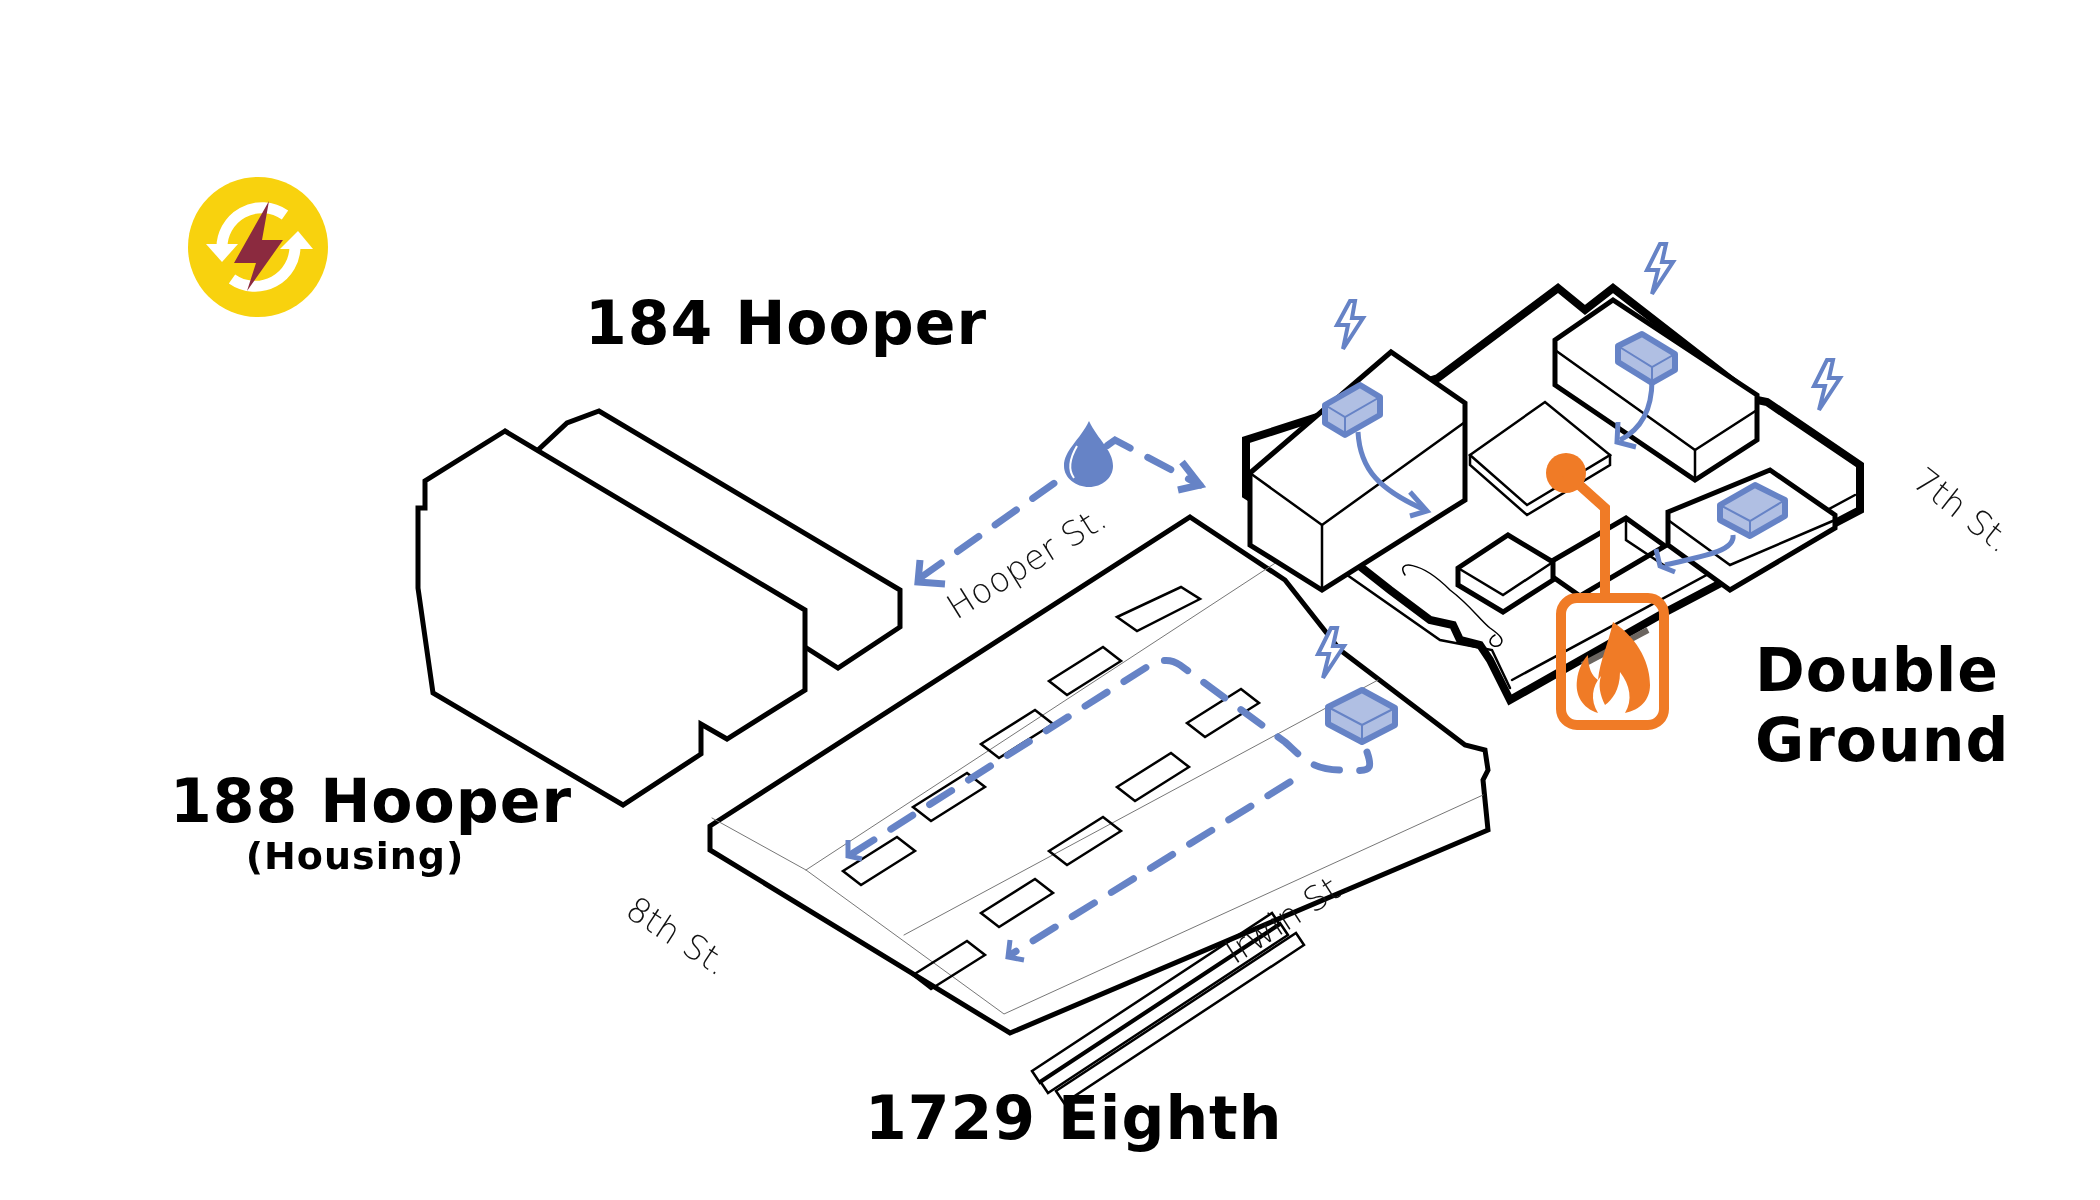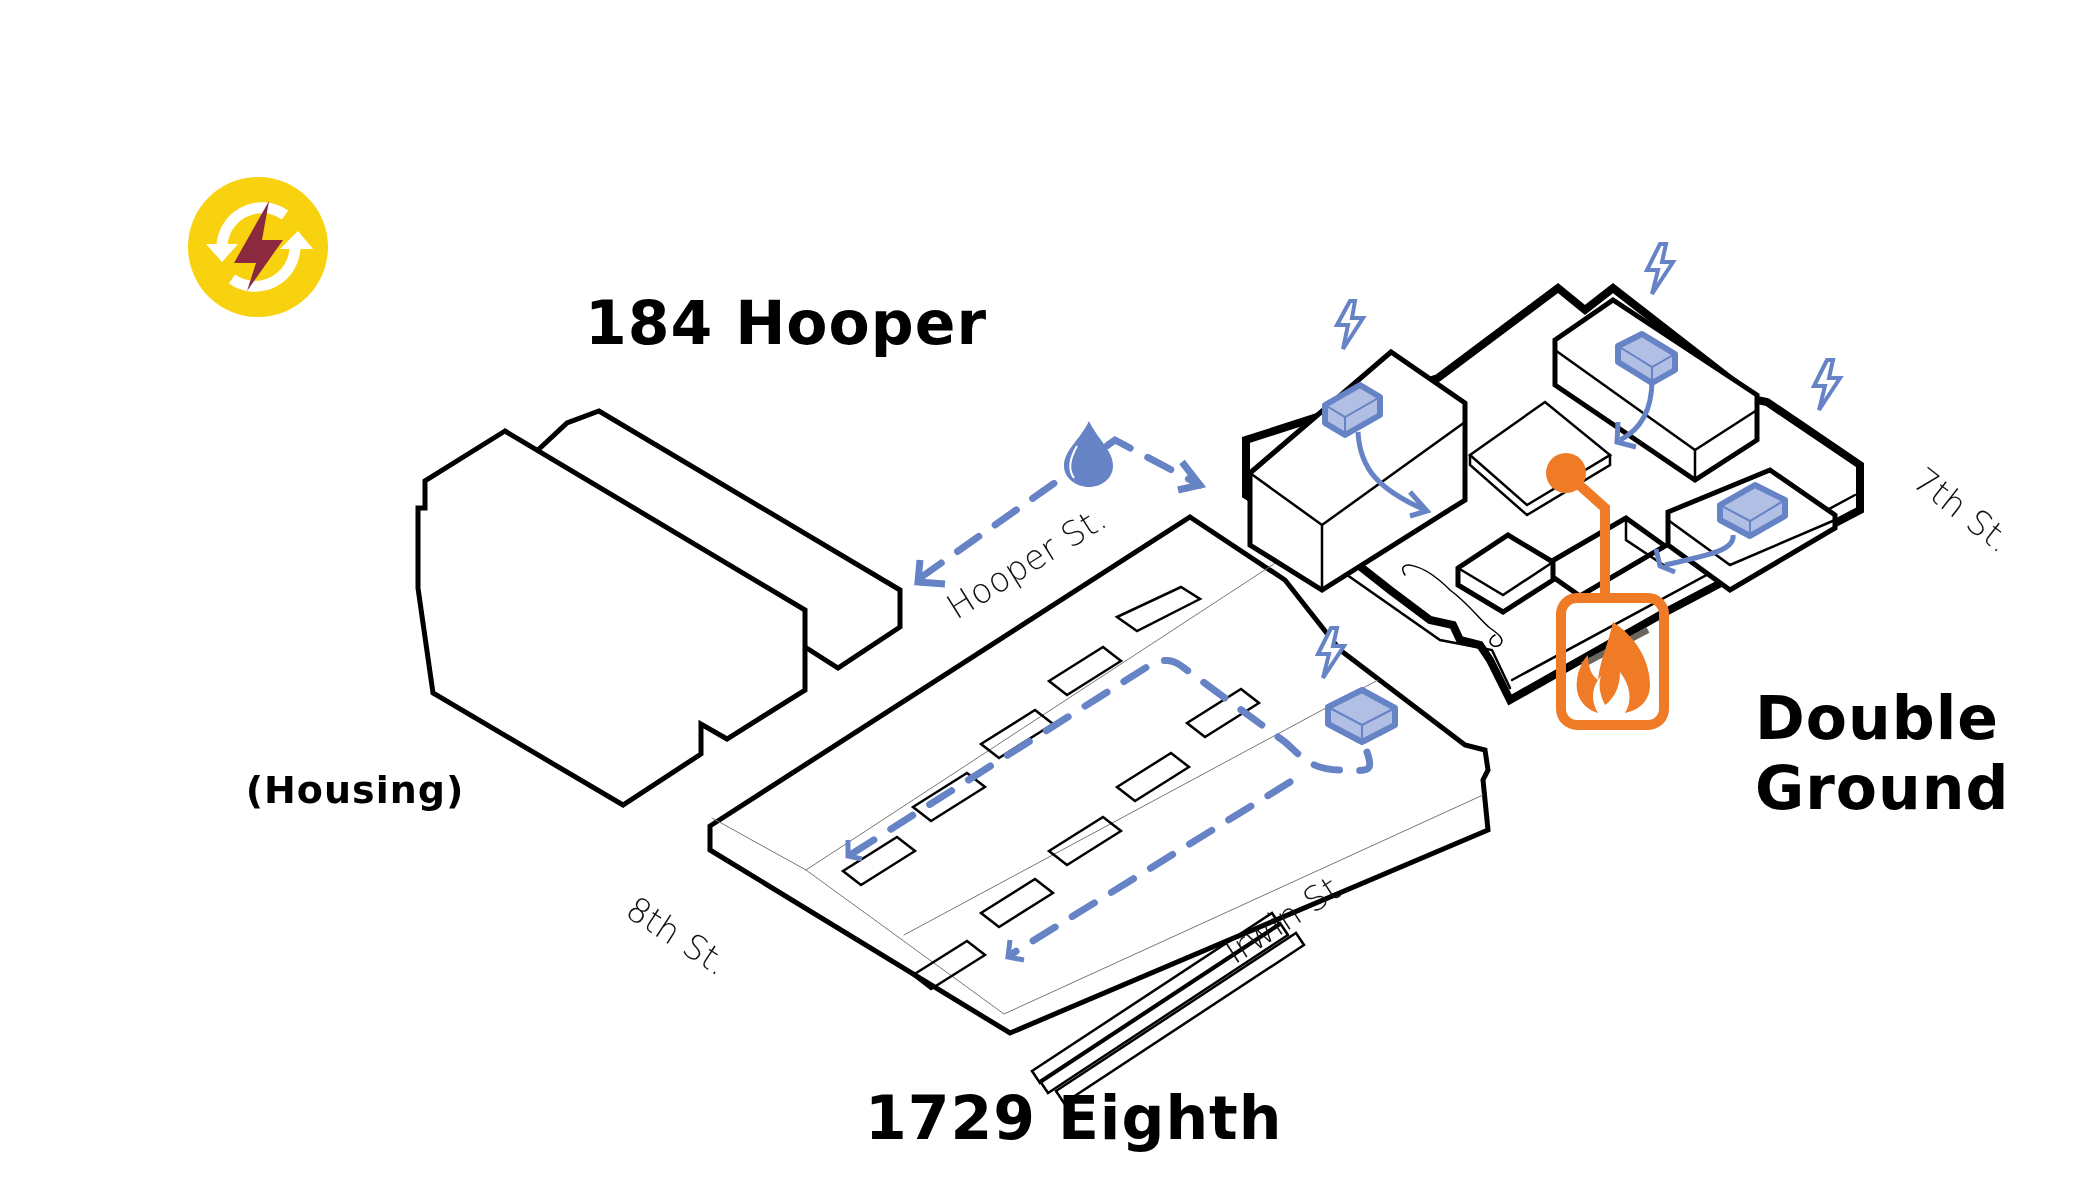--- a/index.html
+++ b/index.html
@@ -158,26 +158,27 @@
     <rect x="1561" y="598" width="103" height="127" rx="16" ry="16" class="orange" stroke-width="10" fill="none"></rect>
     <path fill="#F07B26" d="M 1613 622 C 1640 640, 1650 665, 1650 685 C 1650 700, 1640 710, 1625 713 C 1633 700, 1630 685, 1620 672 C 1620 690, 1612 700, 1605 705 C 1600 695, 1598 685, 1601 676 C 1592 686, 1590 700, 1598 713 C 1582 708, 1575 695, 1577 680 C 1578 670, 1583 660, 1588 655 C 1588 668, 1592 676, 1598 680 C 1600 660, 1608 645, 1613 622 Z"></path>
   </g>
 </svg>
 
 <div class="label-big" style="left:585px; top:290px; width:370px;">
   <div class="label-title">184 Hooper</div>
 </div>
 
 <div class="label-big" style="left:170px; top:768px; width:370px;">
+  <div class="label-title">188 Hooper</div>
   <div class="label-sub">(Housing)</div>
 </div>
 
 <div class="label-big label-title" style="left:865px; top:1085px; width:380px;">1729 Eighth</div>
 
-<div class="label-big" style="left:1755px; top:635px; width:240px; text-align:left;margin-top:48px;">
+<div class="label-big" style="left:1755px; top:635px; width:240px; text-align:left;">
   <div class="label-title" style="line-height:70px;">Double</div>
   <div class="label-title" style="line-height:70px;">Ground</div>
 </div>
 
 <div class="street" style="left:950px; top:590px; transform: rotate(-32deg);">Hooper St.</div>
 <div class="street" style="left:630px; top:885px; transform: rotate(33deg);">8th St.</div>
 <div class="street" style="left:1228px; top:935px; transform: rotate(-33deg);">Irwin St.</div>
 <div class="street" style="left:1918px; top:455px; transform: rotate(38deg);">7th St.</div>
 
 </body></html>

